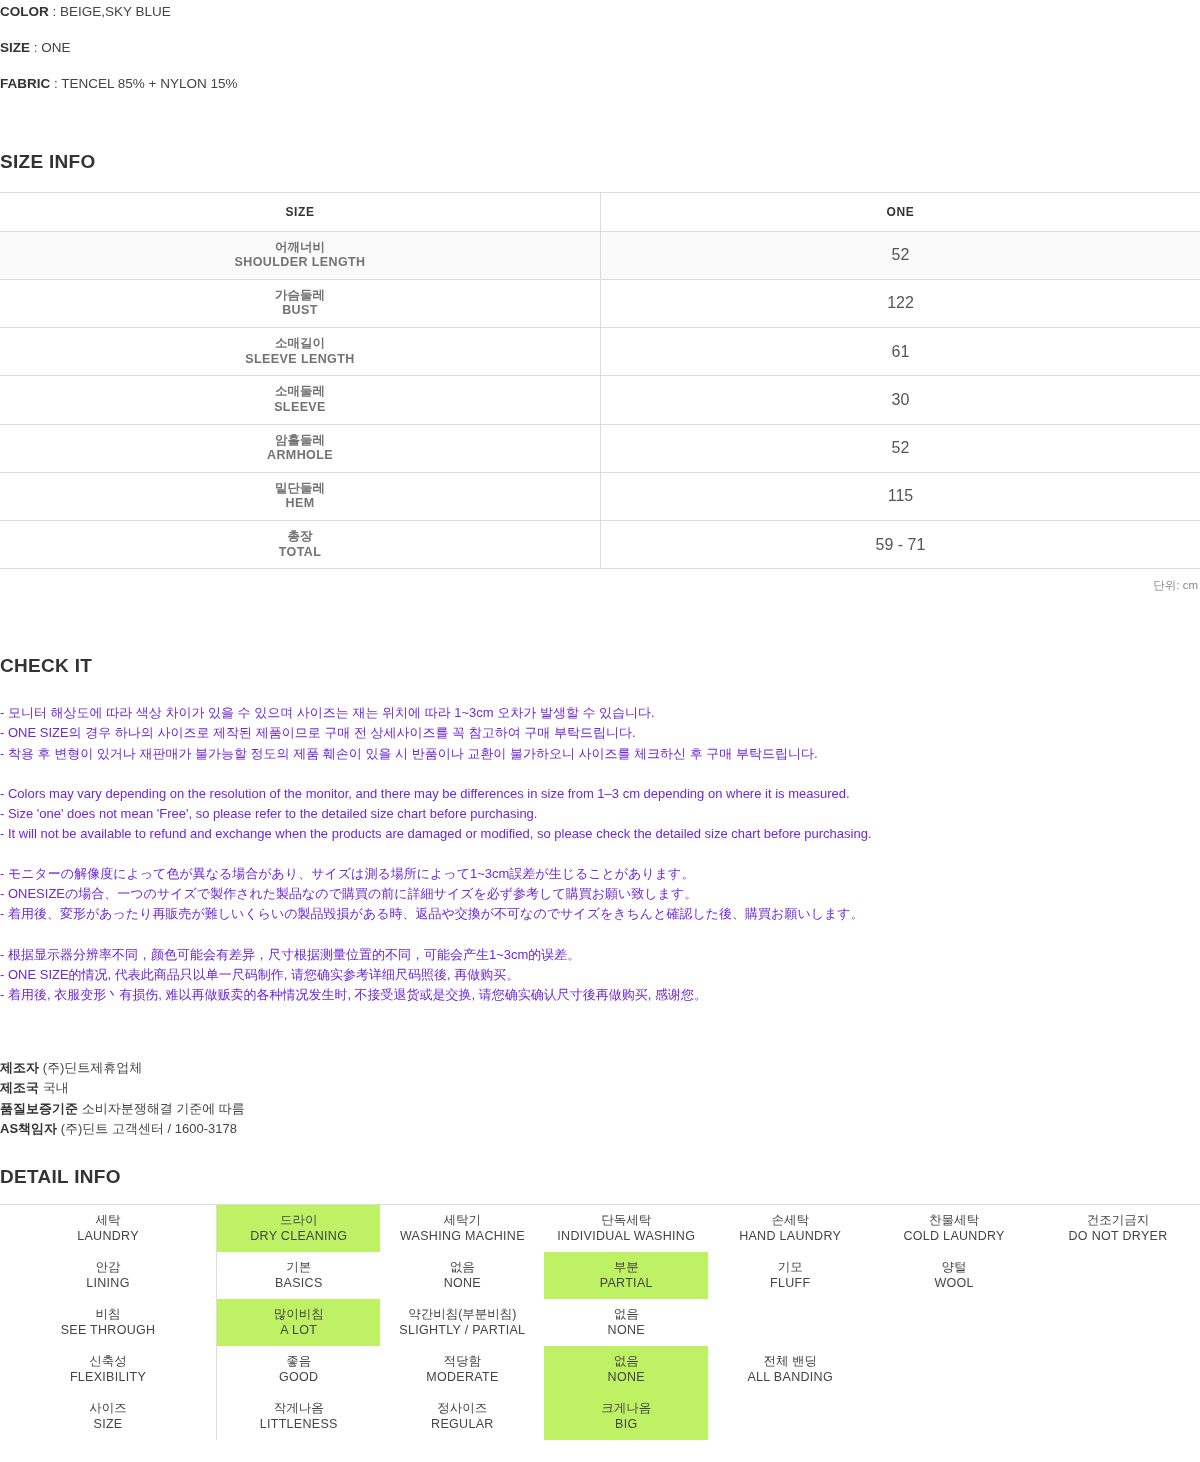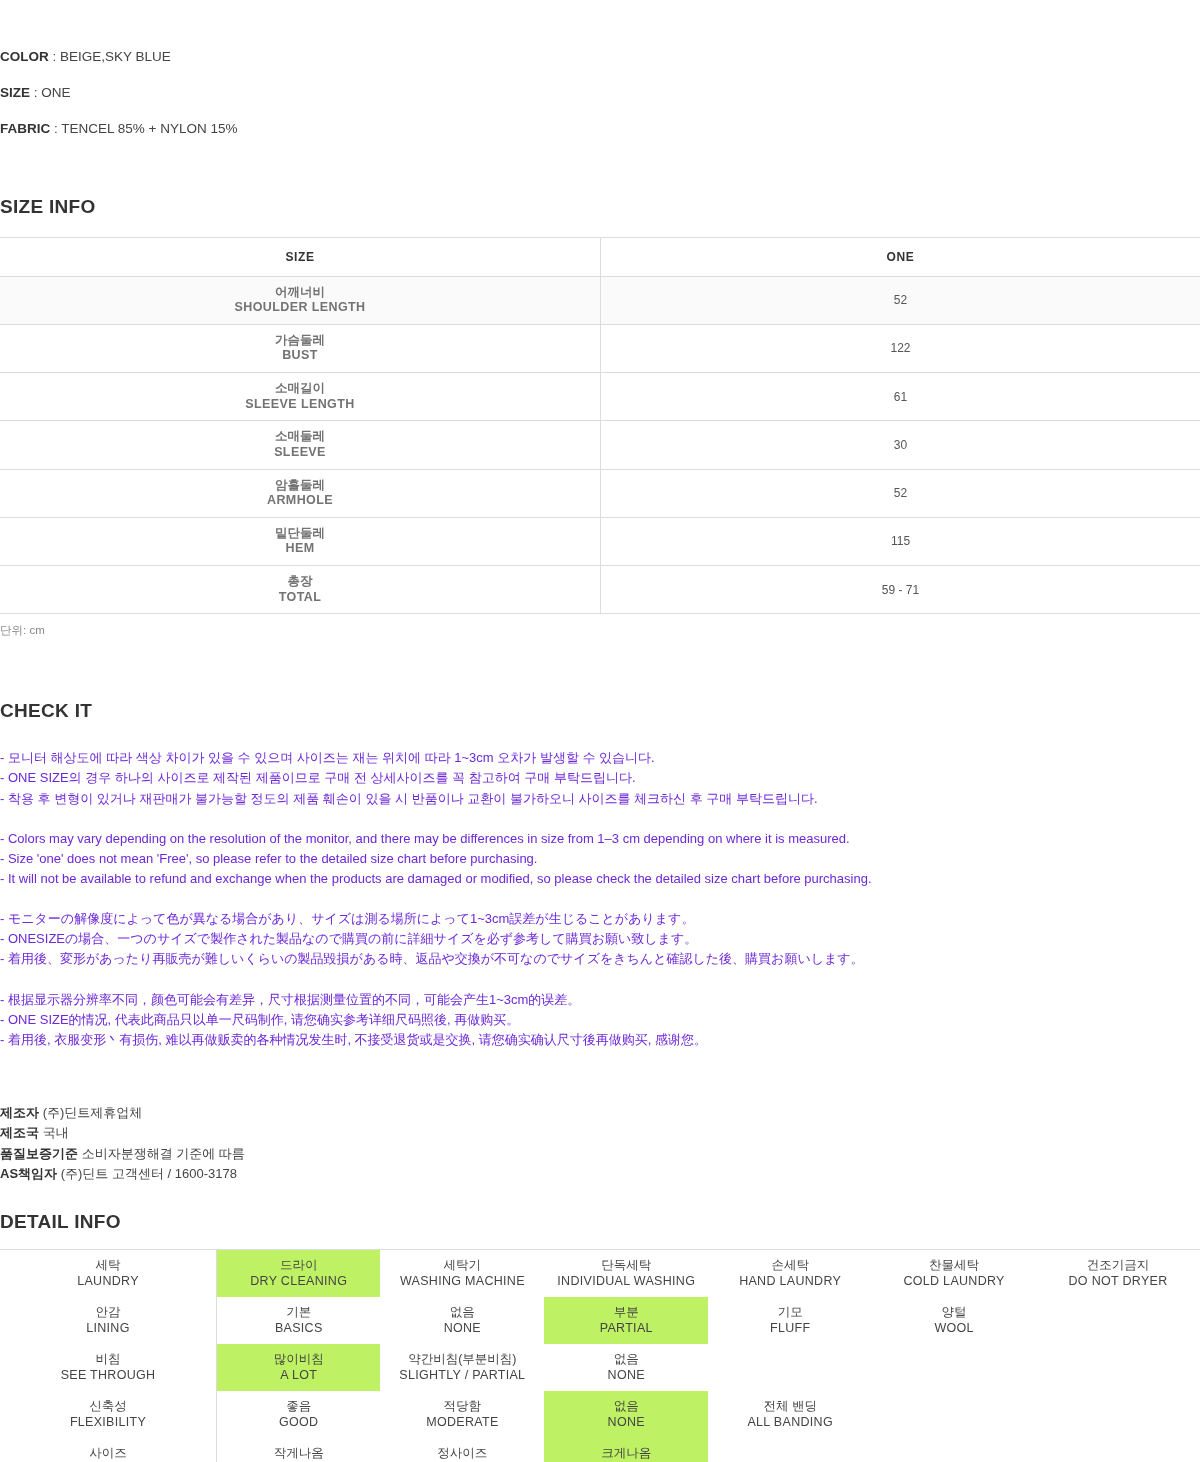--- a/index.html
+++ b/index.html
@@ -18,21 +18,20 @@
   }
   .page {
     width: 1200px;
     box-sizing: border-box;
     padding: 0;
   }
 
   
   .spec-block {
     padding: 4px 8px 0 0;
-    margin-top: 45px;
   }
   .spec-line {
     font-size: 13.5px;
     color: #444;
     margin: 0 0 20px 0;
     line-height: 1.2;
   }
   .spec-line .k {
     font-weight: bold;
     color: #333;
@@ -74,29 +73,30 @@
     width: 600px;
     padding: 8px 0;
     line-height: 1.25;
     border-right: 1px solid #dcdcdc;
     font-size: 12.5px;
     color: #737373;
   }
   table.size-table td.lbl .ko { display: block; font-weight: bold; }
   table.size-table td.lbl .en { display: block; font-weight: bold; letter-spacing: 0.4px; }
   table.size-table td.val {
-    font-size: 12px;
+    font-size: 16px;
     color: #555;
   }
   tr.alt td { background: #fafafa; }
   .unit-note {
+    text-align: right;
     font-size: 11.5px;
     color: #888;
     margin-top: 9px;
-    padding-right: 10px;
+    padding-right: 2px;
   }
 
   
   #check-it-title { margin-top: 62px; }
   .notes {
     margin-top: 26px;
   }
   .note-group {
     margin-bottom: 20px;
   }

